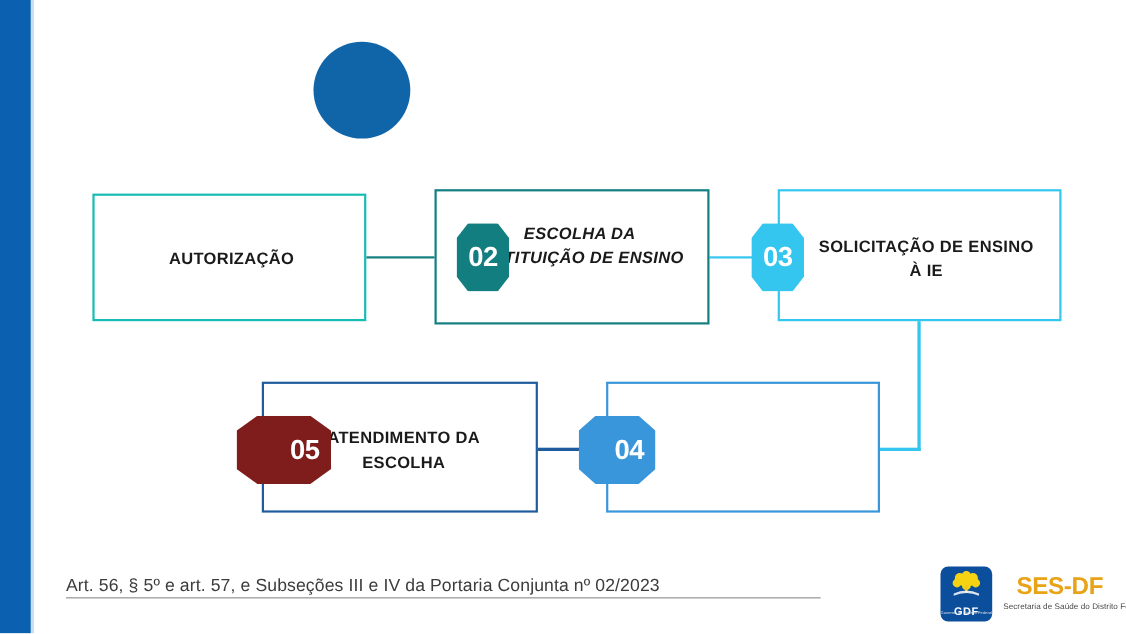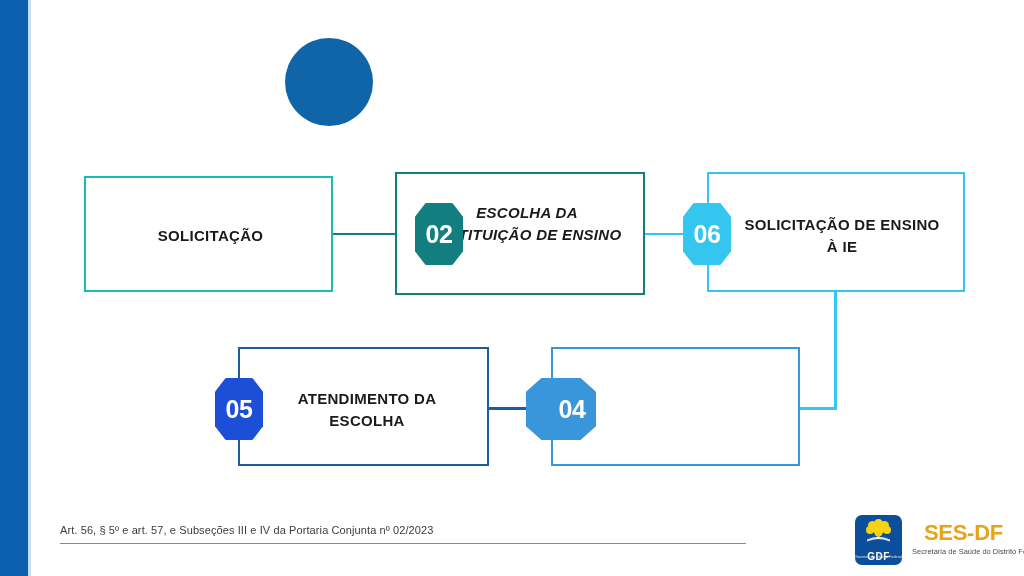--- a/index.html
+++ b/index.html
@@ -96,21 +96,21 @@
   
   .conn {
     position: absolute;
   }
 
   
   .footer-note {
     position: absolute;
     left: 60px;
     top: 524px;
-    font-size: 11px;
+    font-size: 16px;
     color: #3C3C3C;
     letter-spacing: .1px;
     white-space: nowrap;
   }
   .footer-rule {
     position: absolute;
     left: 60px;
     top: 543px;
     width: 686px;
     height: 1px;
@@ -196,36 +196,36 @@
   <div class="conn" style="left:333px; top:233px; width:62px; height:2px; background:#127E80;"></div>
 
   <div class="conn" style="left:645px; top:233px; width:62px; height:2px; background:#35C6F0;"></div>
 
   <div class="conn" style="left:834px; top:292px; width:3px; height:118px; background:#35C6F0;"></div>
   <div class="conn" style="left:800px; top:407px; width:37px; height:3px; background:#35C6F0;"></div>
 
   <div class="conn" style="left:489px; top:407px; width:44px; height:3px; background:#1F5C9E;"></div>
 
   <div class="flow-box" style="left:84px; top:176px; width:249px; height:116px; border-color:#17BDB4;"></div>
-  <div class="flow-label" style="left:108px; top:225px; width:205px;">SOLICITAÇÃO</div>
+  <div class="flow-label" style="left:108px; top:225px; width:205px;">AUTORIZAÇÃO</div>
 
   <div class="flow-box" style="left:395px; top:172px; width:250px; height:123px; border-color:#127E80;"></div>
   <div class="flow-label" style="left:432px; top:202px; width:190px;font-style:italic;">ESCOLHA DA INSTITUIÇÃO DE ENSINO</div>
   <div class="badge" style="left:371px; top:203px; background:#127E80;margin-left:44px;">02</div>
 
   <div class="flow-box" style="left:707px; top:172px; width:258px; height:120px; border-color:#35C6F0;"></div>
   <div class="flow-label" style="left:742px; top:214px; width:200px;">SOLICITAÇÃO DE ENSINO À IE</div>
-  <div class="badge" style="left:683px; top:203px; background:#35C6F0;">06</div>
+  <div class="badge" style="left:683px; top:203px; background:#35C6F0;">03</div>
 
   <div class="flow-box" style="left:551px; top:347px; width:249px; height:119px; border-color:#3A96DB;"></div>
   <div class="badge" style="left:526px; top:378px; background:#3A96DB;padding-left:22px;">04</div>
 
   <div class="flow-box" style="left:238px; top:347px; width:251px; height:119px; border-color:#1F5C9E;"></div>
   <div class="flow-label" style="left:268px; top:388px; width:198px;">ATENDIMENTO DA ESCOLHA</div>
-  <div class="badge" style="left:215px; top:378px; background:#1d4ed8;">05</div>
+  <div class="badge" style="left:215px; top:378px; background:#7f1d1d;padding-left:38px;">05</div>
 
   <div class="footer-note">Art. 56, § 5º e art. 57, e Subseções III e IV da Portaria Conjunta nº 02/2023</div>
   <div class="footer-rule"></div>
 
   <div class="logo-wrap">
     <div class="logo-square">
       <svg class="logo-tree" viewBox="0 0 58 48">
         <g fill="#F5D312">
           <circle cx="17" cy="13" r="9"></circle>
           <circle cx="29" cy="8" r="8"></circle>

